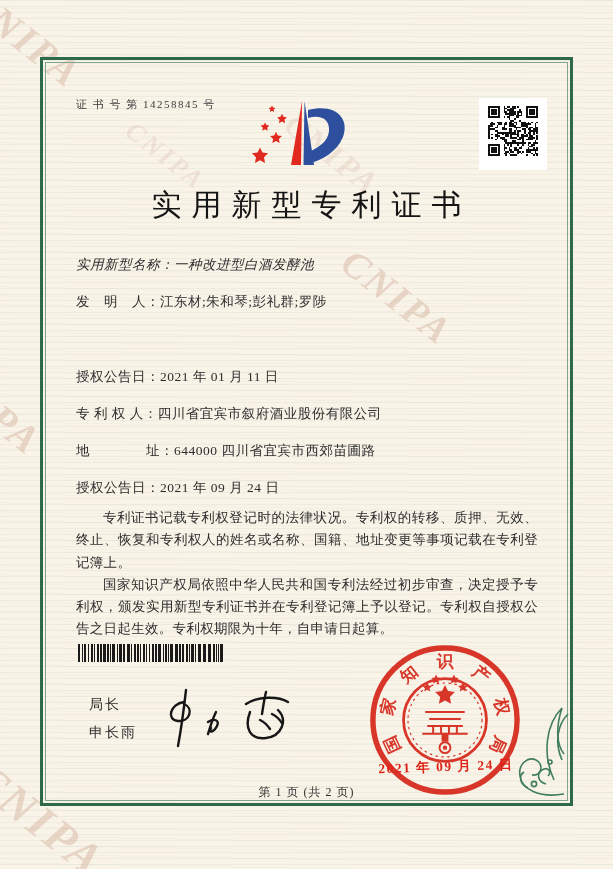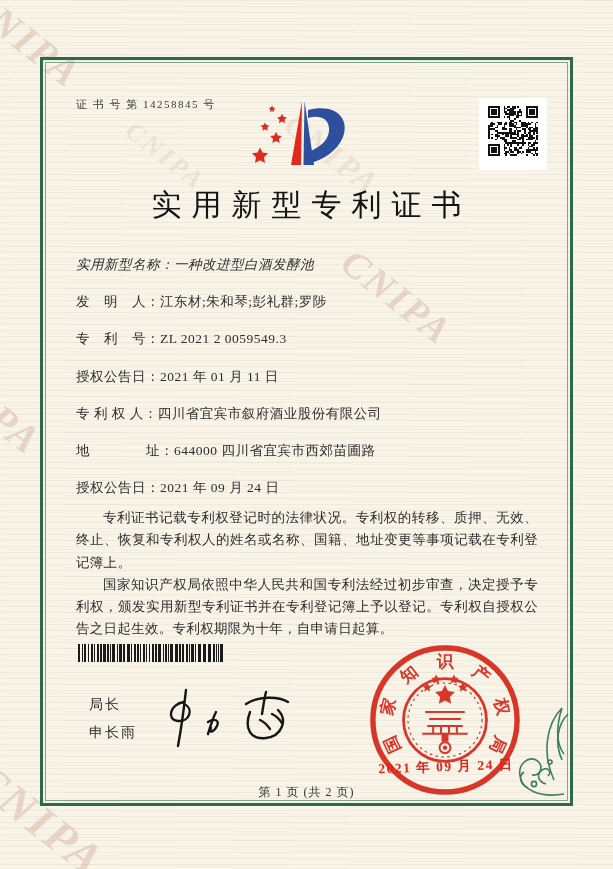--- a/index.html
+++ b/index.html
@@ -427,23 +427,20 @@
   </div>
 
   <div class="title">实用新型专利证书</div>
 
   <div class="frow" style="top:256px;font-style:italic;">
     <span class="flabel">实用新型名称：</span><span class="fvalue">一种改进型白酒发酵池</span>
   </div>
   <div class="frow" style="top:293px;">
     <span class="flabel">发　明　人：</span><span class="fvalue">江东材;朱和琴;彭礼群;罗陟</span>
   </div>
-  <div class="frow" style="top:330px;">
-    <span class="flabel">专　利　号：</span><span class="fvalue">ZL 2021 2 0059549.3</span>
-  </div>
   <div class="frow" style="top:368px;">
     <span class="flabel">授权公告日：</span><span class="fvalue">2021 年 01 月 11 日</span>
   </div>
   <div class="frow" style="top:405px;">
     <span class="flabel">专 利 权 人：</span><span class="fvalue">四川省宜宾市叙府酒业股份有限公司</span>
   </div>
   <div class="frow" style="top:442px;">
     <span class="flabel">地　　　　址：</span><span class="fvalue">644000 四川省宜宾市西郊苗圃路</span>
   </div>
   <div class="frow" style="top:479px;">

